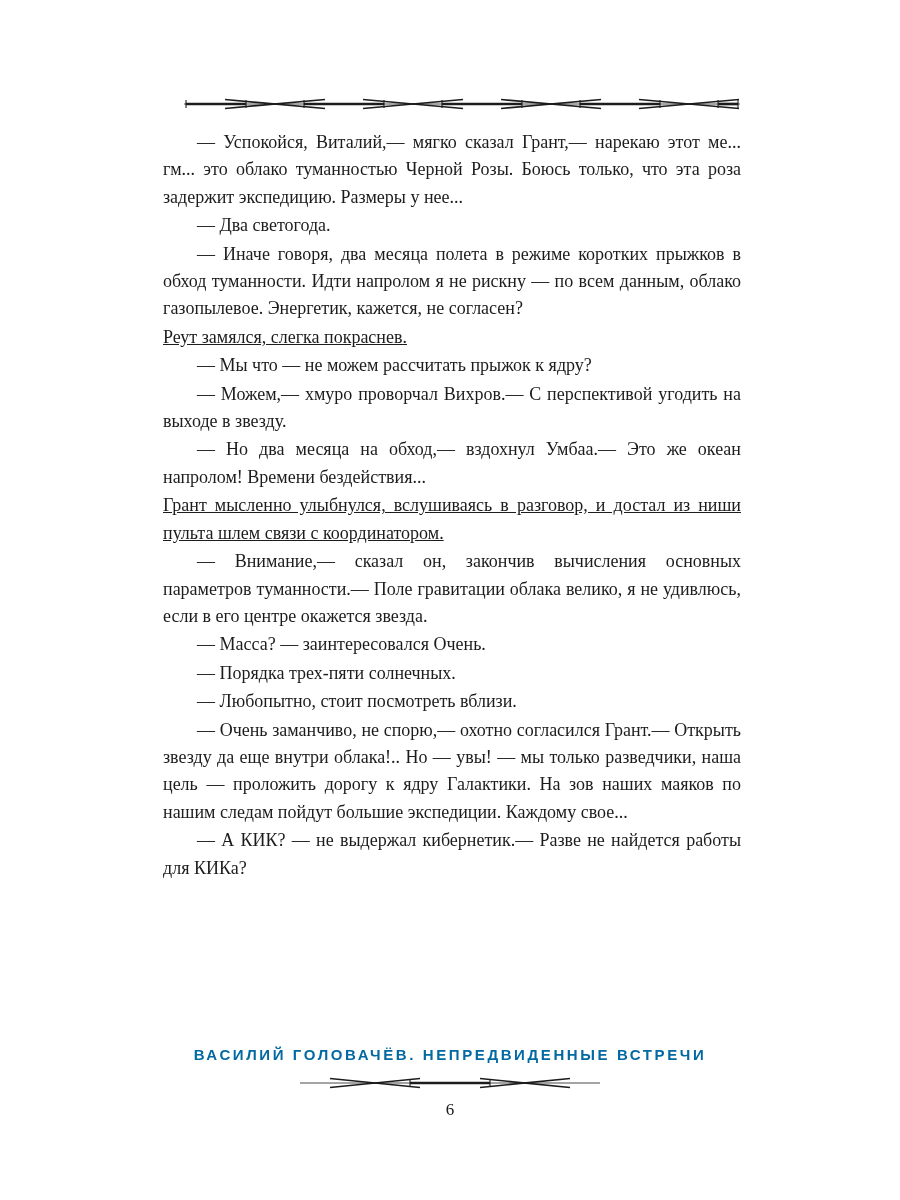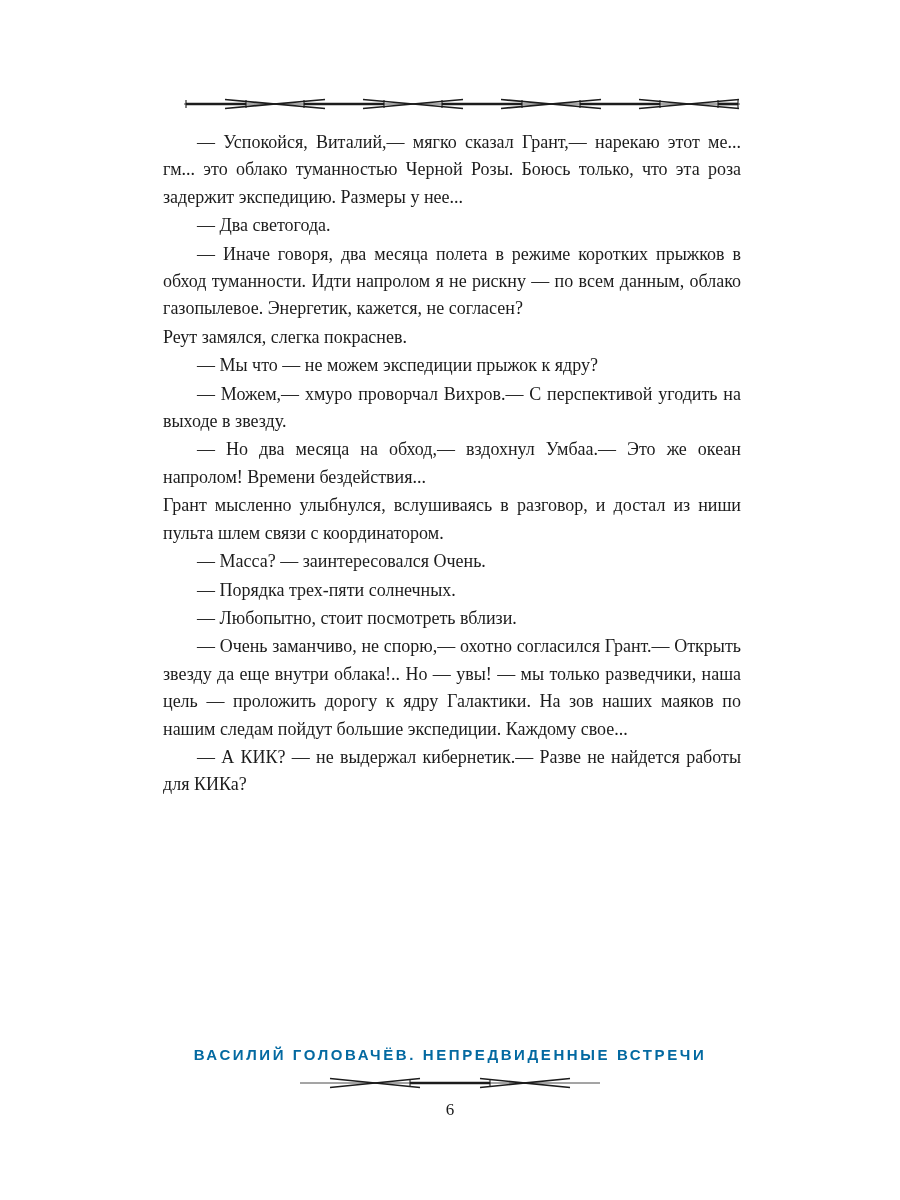--- a/index.html
+++ b/index.html
@@ -22,21 +22,21 @@
   .text-block {
     position: absolute; left: 163px; top: 129px;
     width: 578px;
     font-size: 18px;
     line-height: 27.4px;
     text-align: justify;
     hyphens: auto;
     -webkit-hyphens: auto;
   }
   .para { margin: 0 0 1px 0; text-indent: 34px; }
-  .para.noindent { text-indent: 0; }
+  .para.noindent { text-indent: 0; text-decoration: underline; }
   .footer-title {
     position: absolute; left: 0; top: 1046px; width: 900px;
     text-align: center;
     font-family: "Liberation Sans", "DejaVu Sans", sans-serif;
     font-weight: bold;
     font-size: 15px;
     letter-spacing: 2.6px;
     color: #0369a1;
     white-space: nowrap;
   }
@@ -85,24 +85,25 @@
     <line x1="317" y1="4.5" x2="417" y2="13.5" stroke-width="1.7"></line>
     <line x1="455" y1="13.5" x2="555" y2="4.5" stroke-width="1.7"></line>
     <line x1="455" y1="4.5" x2="555" y2="13.5" stroke-width="1.7"></line>
   </svg>
 
   <div class="text-block">
       <p class="para">— Успокойся, Виталий,— мягко сказал Грант,— нарекаю этот ме... гм... это облако туманностью Черной Розы. Боюсь только, что эта роза задержит экспедицию. Размеры у нее...</p>
       <p class="para">— Два светогода.</p>
       <p class="para">— Иначе говоря, два месяца полета в режиме коротких прыжков в обход туманности. Идти напролом я не рискну — по всем данным, облако газопылевое. Энергетик, кажется, не согласен?</p>
       <p class="para noindent">Реут замялся, слегка покраснев.</p>
-      <p class="para">— Мы что — не можем экспедиции прыжок к ядру?</p>
+      <p class="para">— Мы что — не можем рассчитать прыжок к ядру?</p>
       <p class="para">— Можем,— хмуро проворчал Вихров.— С перспективой угодить на выходе в звезду.</p>
       <p class="para">— Но два месяца на обход,— вздохнул Умбаа.— Это же океан напролом! Времени бездействия...</p>
       <p class="para noindent">Грант мысленно улыбнулся, вслушиваясь в разговор, и достал из ниши пульта шлем связи с координатором.</p>
+      <p class="para">— Внимание,— сказал он, закончив вычисления основных параметров туманности.— Поле гравитации облака велико, я не удивлюсь, если в его центре окажется звезда.</p>
       <p class="para">— Масса? — заинтересовался Очень.</p>
       <p class="para">— Порядка трех-пяти солнечных.</p>
       <p class="para">— Любопытно, стоит посмотреть вблизи.</p>
       <p class="para">— Очень заманчиво, не спорю,— охотно согласился Грант.— Открыть звезду да еще внутри облака!.. Но — увы! — мы только разведчики, наша цель — проложить дорогу к ядру Галактики. На зов наших маяков по нашим следам пойдут большие экспедиции. Каждому свое...</p>
       <p class="para">— А КИК? — не выдержал кибернетик.— Разве не найдется работы для КИКа?</p>
     </div>
 
   <div class="footer-title">ВАСИЛИЙ ГОЛОВАЧЁВ. НЕПРЕДВИДЕННЫЕ ВСТРЕЧИ</div>
 
   <svg class="ornament-bottom" viewBox="0 0 300 18" preserveAspectRatio="none" aria-hidden="true">

